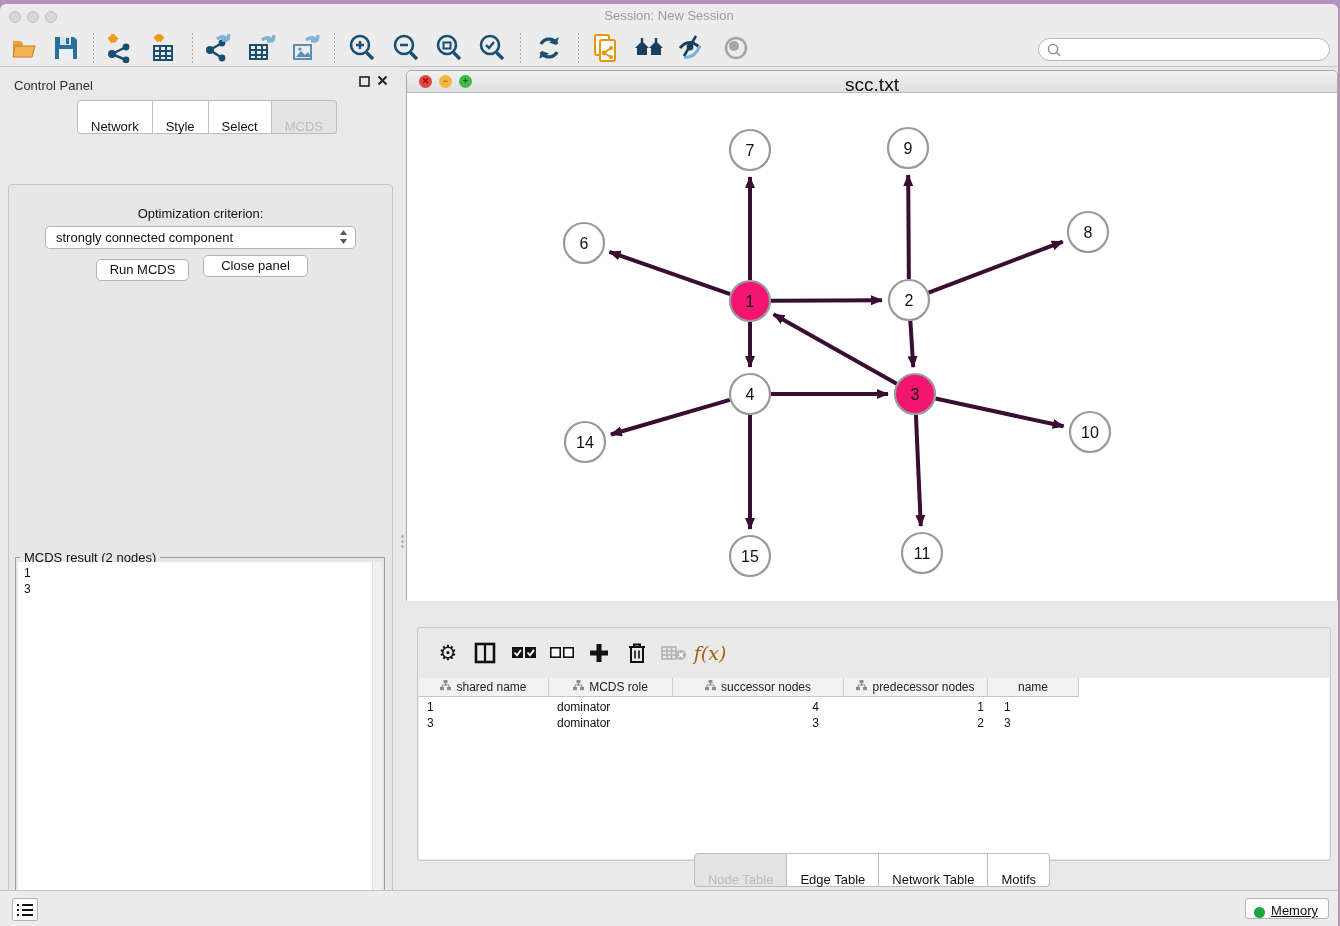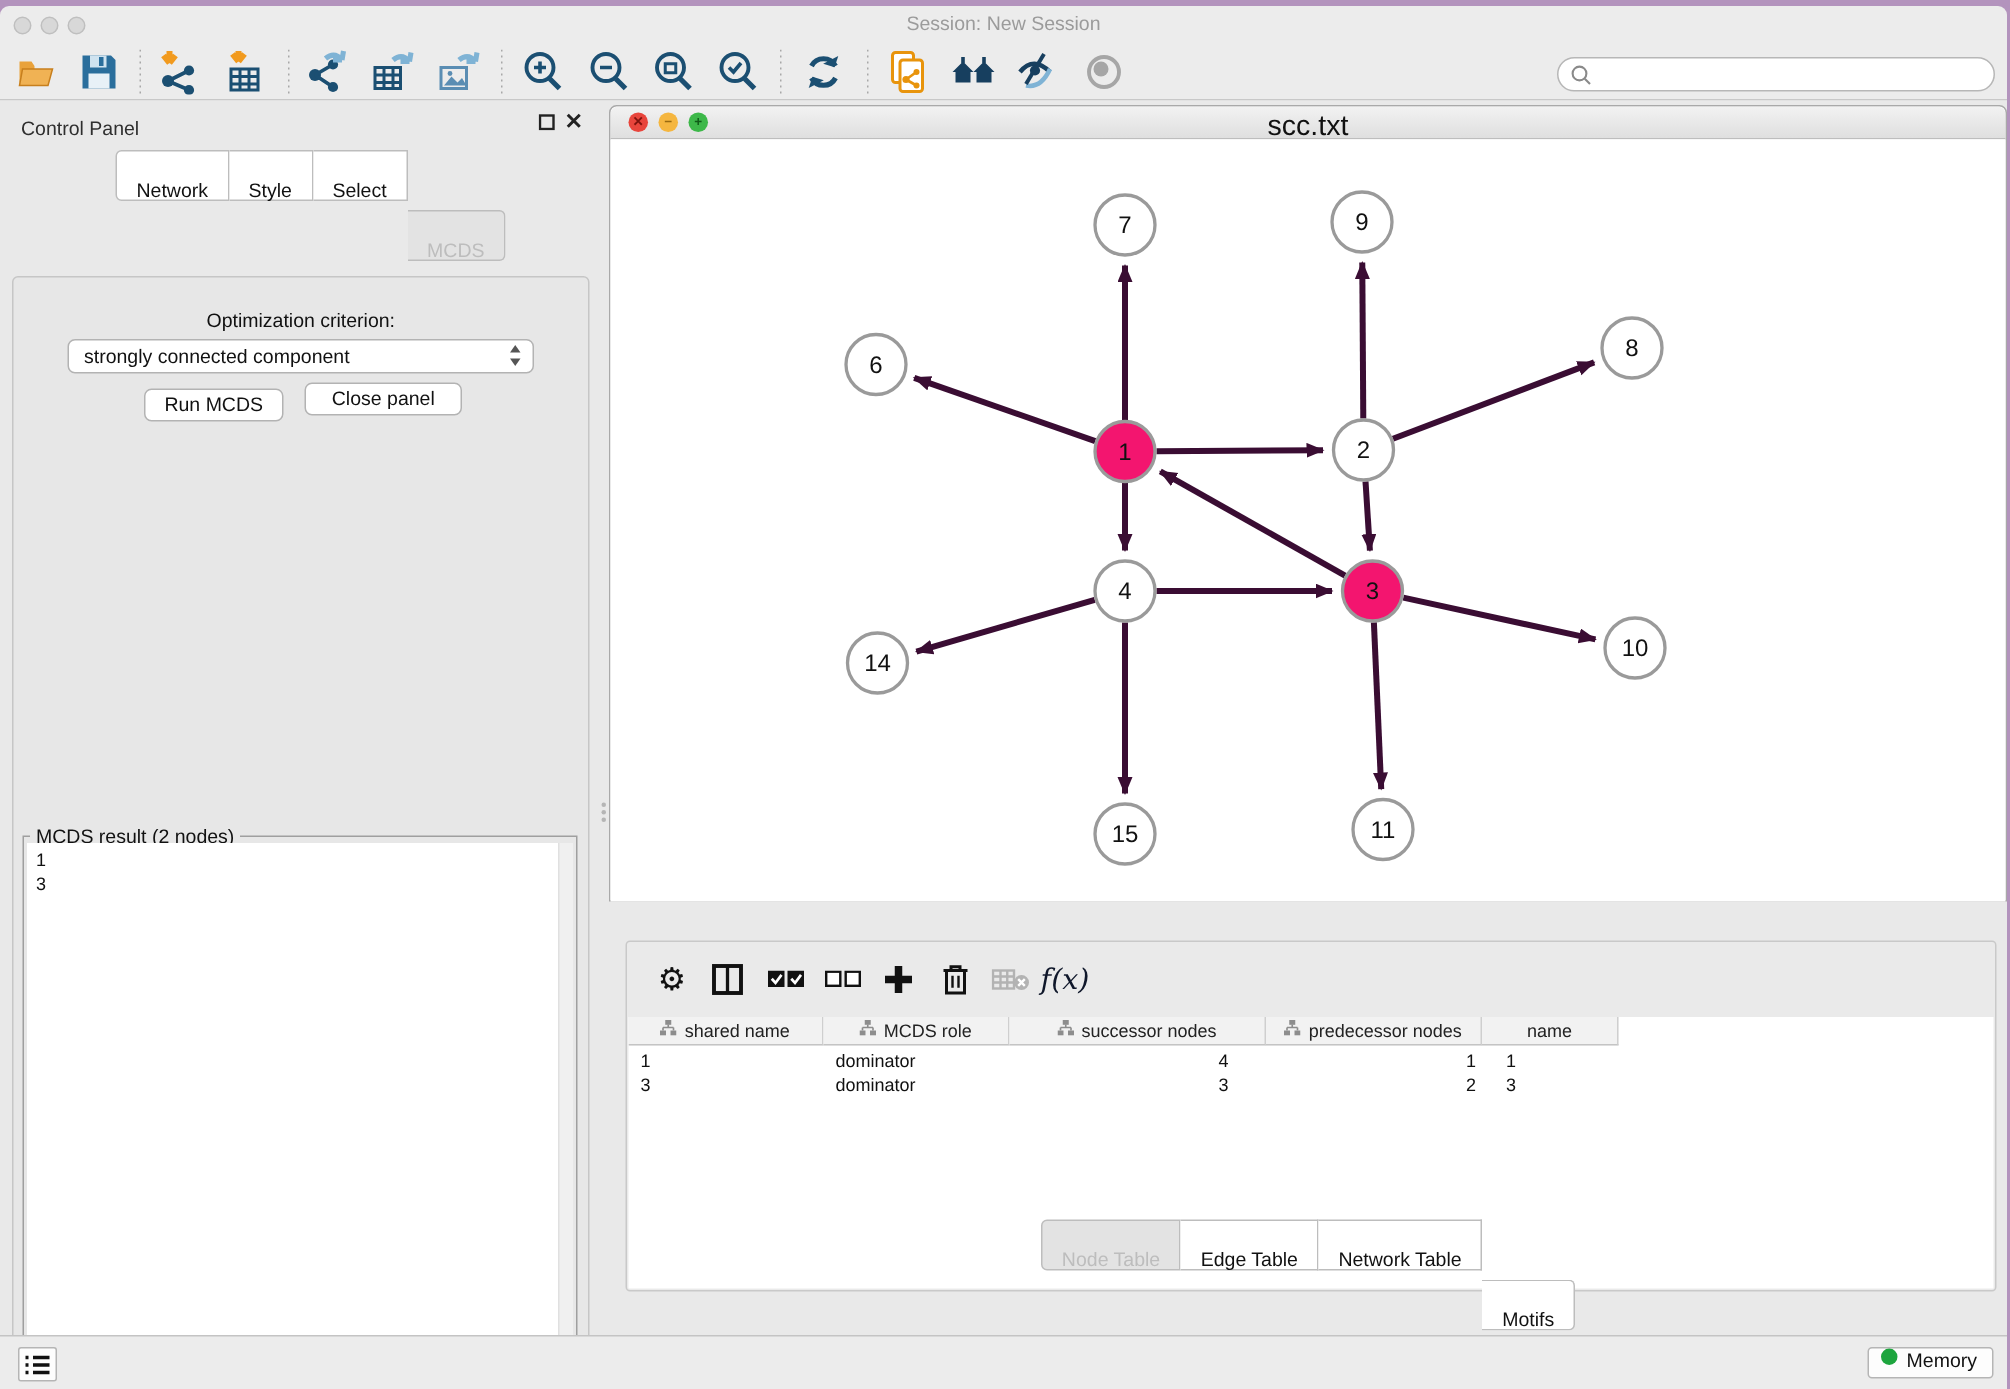--- a/index.html
+++ b/index.html
@@ -32,21 +32,21 @@
   
   .content { position:absolute; top:63px; left:0; right:0; bottom:36px; background:#e9e9e9; }
 
   
   .cp-title, .tp-title { font-size:13px; color:#2f2f2f; }
   .panel-ctl { position:absolute; font-size:12px; color:#333; cursor:pointer; }
   .cp-tabs { position:absolute; display:flex; }
   .tabbtn { height:21px; padding:16px 13px; font-size:13px; color:#111; background:#fff;
             border:1px solid #bdbdbd; border-left:none; line-height:19px; cursor:pointer; }
   .tabbtn:first-child { border-left:1px solid #bdbdbd; border-radius:4px 0 0 4px; }
-  .tabbtn:last-child { border-radius:0 4px 4px 0;margin-top:40px; }
+  .tabbtn:last-child { border-radius:0 4px 4px 0; }
   .tabbtn.active { background:#e3e3e3; color:#bdbdbd; }
   .cp-box { position:absolute; left:8px; top:117px; width:385px; height:766px;
             background:#e7e7e7; border:1px solid #c6c6c6; border-radius:4px; }
   .opt-label { position:absolute; top:21px; left:0; right:0; text-align:center;
                font-size:13px; color:#111; }
   .selectbox { position:absolute; left:36px; top:41px; width:311px; height:23px;
                background:#fff; border:1px solid #b3b3b3; border-radius:5px;
                font-size:13px; color:#111; line-height:21px; padding-left:10px; cursor:pointer; }
   .selectbox .updown { position:absolute; right:7px; top:2px; color:#444; }
   .btn { position:absolute; height:22px; background:#fff; border:1px solid #b3b3b3;
@@ -81,42 +81,42 @@
   .hsplit-handle { position:absolute; left:860px; top:526px; width:14px; height:4px;
                    background:#cfcfcf; border-radius:2px; }
 
   
   .tp-header { position:absolute; left:406px; top:537px; width:932px; height:24px; }
   .tp-box { position:absolute; left:417px; top:560px; width:914px; height:234px;
             background:#eaeaea; border:1px solid #c9c9c9; border-radius:3px; }
   .tp-toolbar { position:absolute; top:4px; left:0; right:0; height:42px; }
   .tp-tool { position:absolute; top:5px; width:32px; height:32px; display:flex;
              align-items:center; justify-content:center; cursor:pointer; }
-  .fx { font-family:"DejaVu Serif", serif; font-style:italic; font-size:19px; color:#0f172a; }
+  .fx { font-family:"DejaVu Serif", serif; font-style:italic; font-size:19px; color:#a16207; }
   .tbl { position:absolute; top:50px; left:1px; right:1px; bottom:1px; background:#fff; overflow:hidden; }
   .tbl-headrow { position:absolute; top:0; left:0; height:19px; }
   .tbl-hcell { position:absolute; top:0; height:19px; background:#f2f2f2;
                border-right:1px solid #cfcfcf; border-bottom:1px solid #c4c4c4;
                font-size:12px; color:#222; display:flex; align-items:center;
                justify-content:center; gap:5px; cursor:pointer; }
   .tbl-row { position:absolute; left:0; height:16px; font-size:12px; color:#111; }
   .tbl-cell { position:absolute; top:0; height:16px; line-height:16px; }
 
   
   .tp-tabs { position:absolute; left:406px; bottom:3px; width:932px; display:flex; justify-content:center; }
 
   
   .statusbar { position:absolute; left:0; right:0; bottom:0; height:36px; background:#ececec;
                border-top:1px solid #c4c4c4; }
   .sq-btn { position:absolute; top:7px; width:26px; height:23px; background:#fdfdfd;
             border:1px solid #b5b5b5; border-radius:2px; display:flex; align-items:center;
             justify-content:center; cursor:pointer; }
   .mem-btn { position:absolute; top:7px; right:9px; height:21px; padding:0 10px 0 8px;
              background:#fdfdfd; border:1px solid #b5b5b5; border-radius:3px; font-size:13px;
-             color:#111; display:flex; align-items:flex-start; gap:6px; cursor:pointer; }
+             color:#111; display:flex; align-items:flex-end; gap:6px; cursor:pointer;text-decoration:underline; }
   .mem-dot { width:11px; height:11px; border-radius:50%; }
 </style>
 </head>
 <body>
 
 <div class="window">
 
   <div class="titlebar">
     <span class="tl-dot" style="left:9px"></span>
     <span class="tl-dot" style="left:27px"></span>

